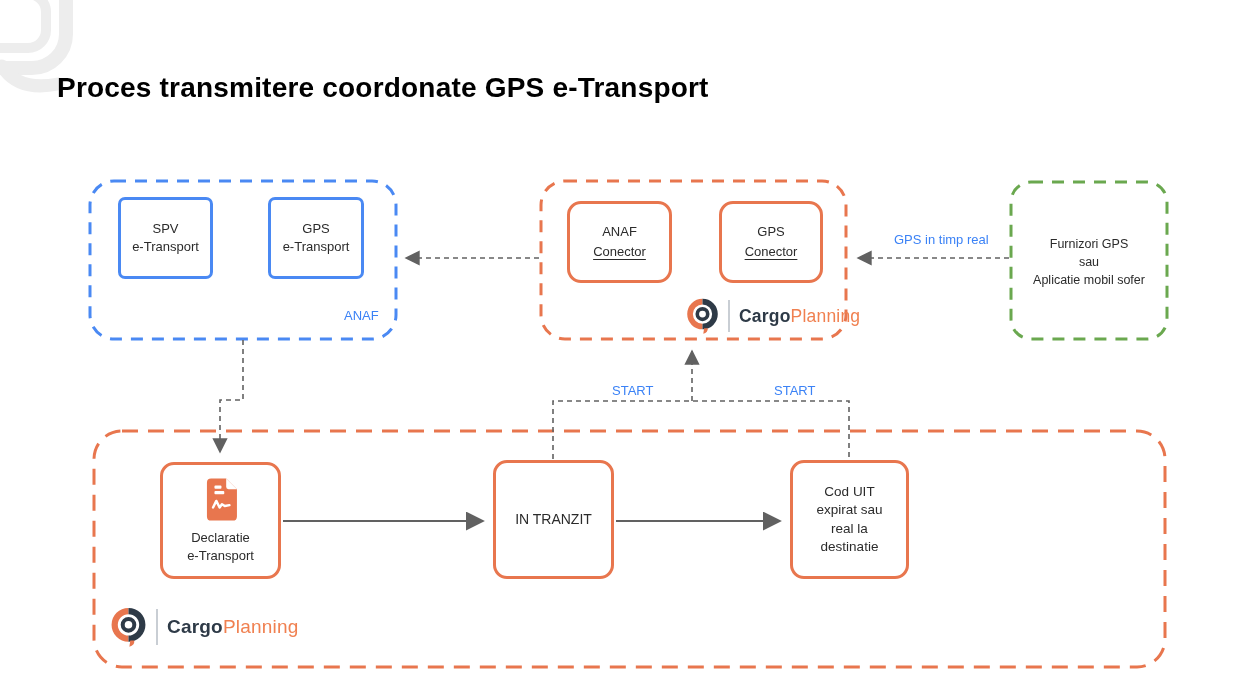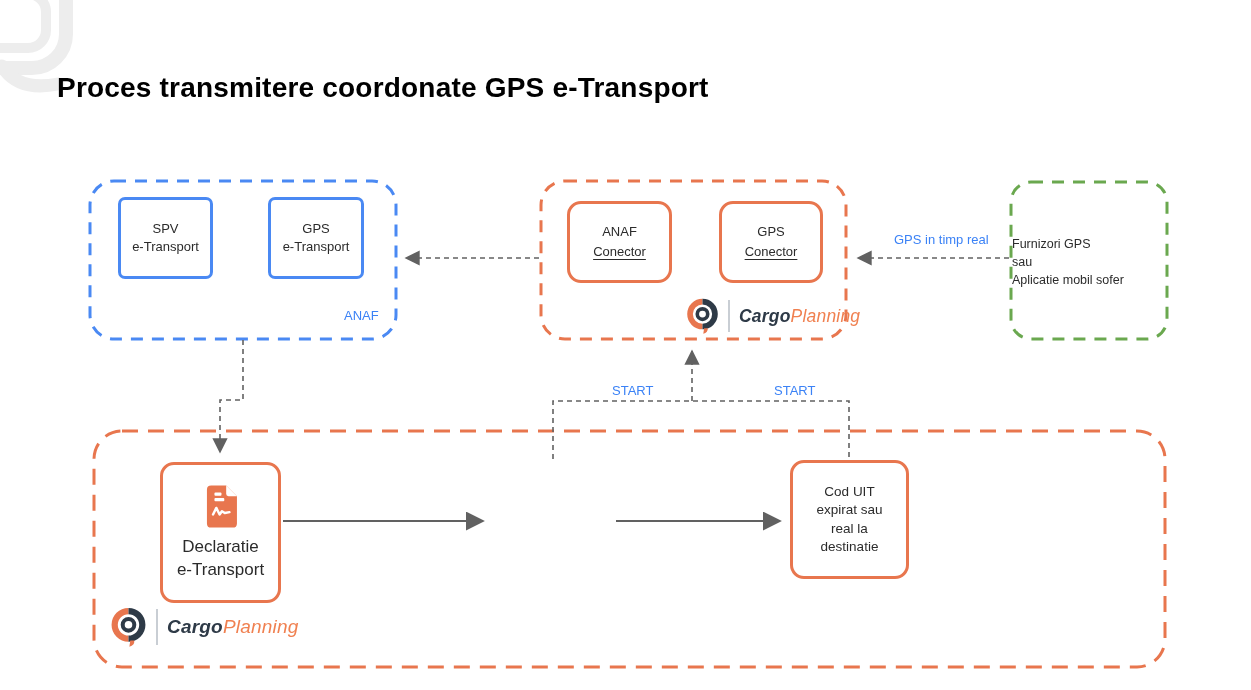--- a/index.html
+++ b/index.html
@@ -10,25 +10,25 @@
          color:#000000;letter-spacing:0.2px;}
   .node{position:absolute;box-sizing:border-box;border:3px solid #E8764E;border-radius:14px;
         background:#fff;display:flex;align-items:center;justify-content:center;
         text-align:center;font-size:13px;line-height:1.35;color:#2b2b2b;}
   .node .txt{white-space:pre-line;}
   .node.blue{border-color:#4A89F3;border-radius:7px;}
   .node.col{flex-direction:column;gap:7px;}
   .wavy{text-decoration-line:underline;text-decoration-style:wavy;
         text-decoration-color:#e2544d;text-decoration-thickness:1px;text-underline-offset:3px;text-decoration:underline;}
   .diagram-label{position:absolute;font-size:13px;color:#3b82f6;white-space:nowrap;}
-  .group-text{position:absolute;text-align:left;font-size:12.5px;line-height:1.45;
+  .group-text{position:absolute;text-align:center;font-size:12.5px;line-height:1.45;
               white-space:pre-line;color:#2b2b2b;}
   .cp-logo{position:absolute;display:flex;align-items:center;gap:9px;}
   .cp-logo .divider{width:2px;background:#c9ced4;align-self:stretch;margin:2px 0;}
-  .cp-logo .wordmark{font-weight:700;color:#2E3A47;letter-spacing:0.2px;white-space:nowrap;font-style:italic;}
+  .cp-logo .wordmark{font-weight:700;color:#2E3A47;letter-spacing:0.2px;white-space:nowrap;}
   .cp-logo .planning{color:#F08050;font-weight:400;}
   .logo-top .wordmark{font-size:17.5px;}
   .logo-bottom .wordmark{font-size:19px;}
 </style>
 </head>
 <body>
 
 <div class="canvas">
 
   <svg class="overlay" viewBox="0 0 1251 690" xmlns="http://www.w3.org/2000/svg">
@@ -96,32 +96,35 @@
   </div>
 
   <div class="group-text" style="left:1012px;top:235px;width:154px">Furnizori GPS
 sau
 Aplicatie mobil sofer</div>
 
   <div class="diagram-label" style="left:894px;top:232px">GPS in timp real</div>
   <div class="diagram-label" style="left:612px;top:383px">START</div>
   <div class="diagram-label" style="left:774px;top:383px">START</div>
 
-  <div class="node col" style="left:160px;top:462px;width:121px;height:141px;font-size:17px">
+  <div class="node col" style="left:160px;top:462px;width:121px;height:117px;font-size:13px">
     <svg width="38" height="45" viewBox="0 0 40 48">
       <path fill="#E8764E" d="M9,1.5 h16.5 L37,13 v29 q0,4.5 -4.5,4.5 h-23 q-4.5,0 -4.5,-4.5 v-36 q0,-4.5 4.5,-4.5 z"></path>
       <path fill="#ffffff" d="M25.5,1.5 v9 q0,2.5 2.5,2.5 h9 z"></path>
       <rect x="13" y="9" width="7.5" height="3.4" rx="1" fill="#ffffff"></rect>
       <rect x="13" y="15" width="10.5" height="3.4" rx="1" fill="#ffffff"></rect>
       <path d="M11.5,32.5 l3.5,-7 3.5,7 2.5,-3.5 3,2 5,-1" stroke="#ffffff" stroke-width="2.6" fill="none" stroke-linecap="round" stroke-linejoin="round"></path>
     </svg>
     <span class="txt">Declaratie
 e-Transport</span>
   </div>
 
+  <div class="node" style="left:493px;top:460px;width:121px;height:119px;font-size:14px">
+    <span class="txt">IN TRANZIT</span>
+  </div>
 
   <div class="node" style="left:790px;top:460px;width:119px;height:119px;font-size:13.5px">
     <span class="txt">Cod UIT
 expirat sau
 real la
 destinatie</span>
   </div>
 
   <div class="cp-logo logo-bottom" style="left:110px;top:607px;height:40px">
     <svg width="37" height="41" viewBox="0 0 40 46">

